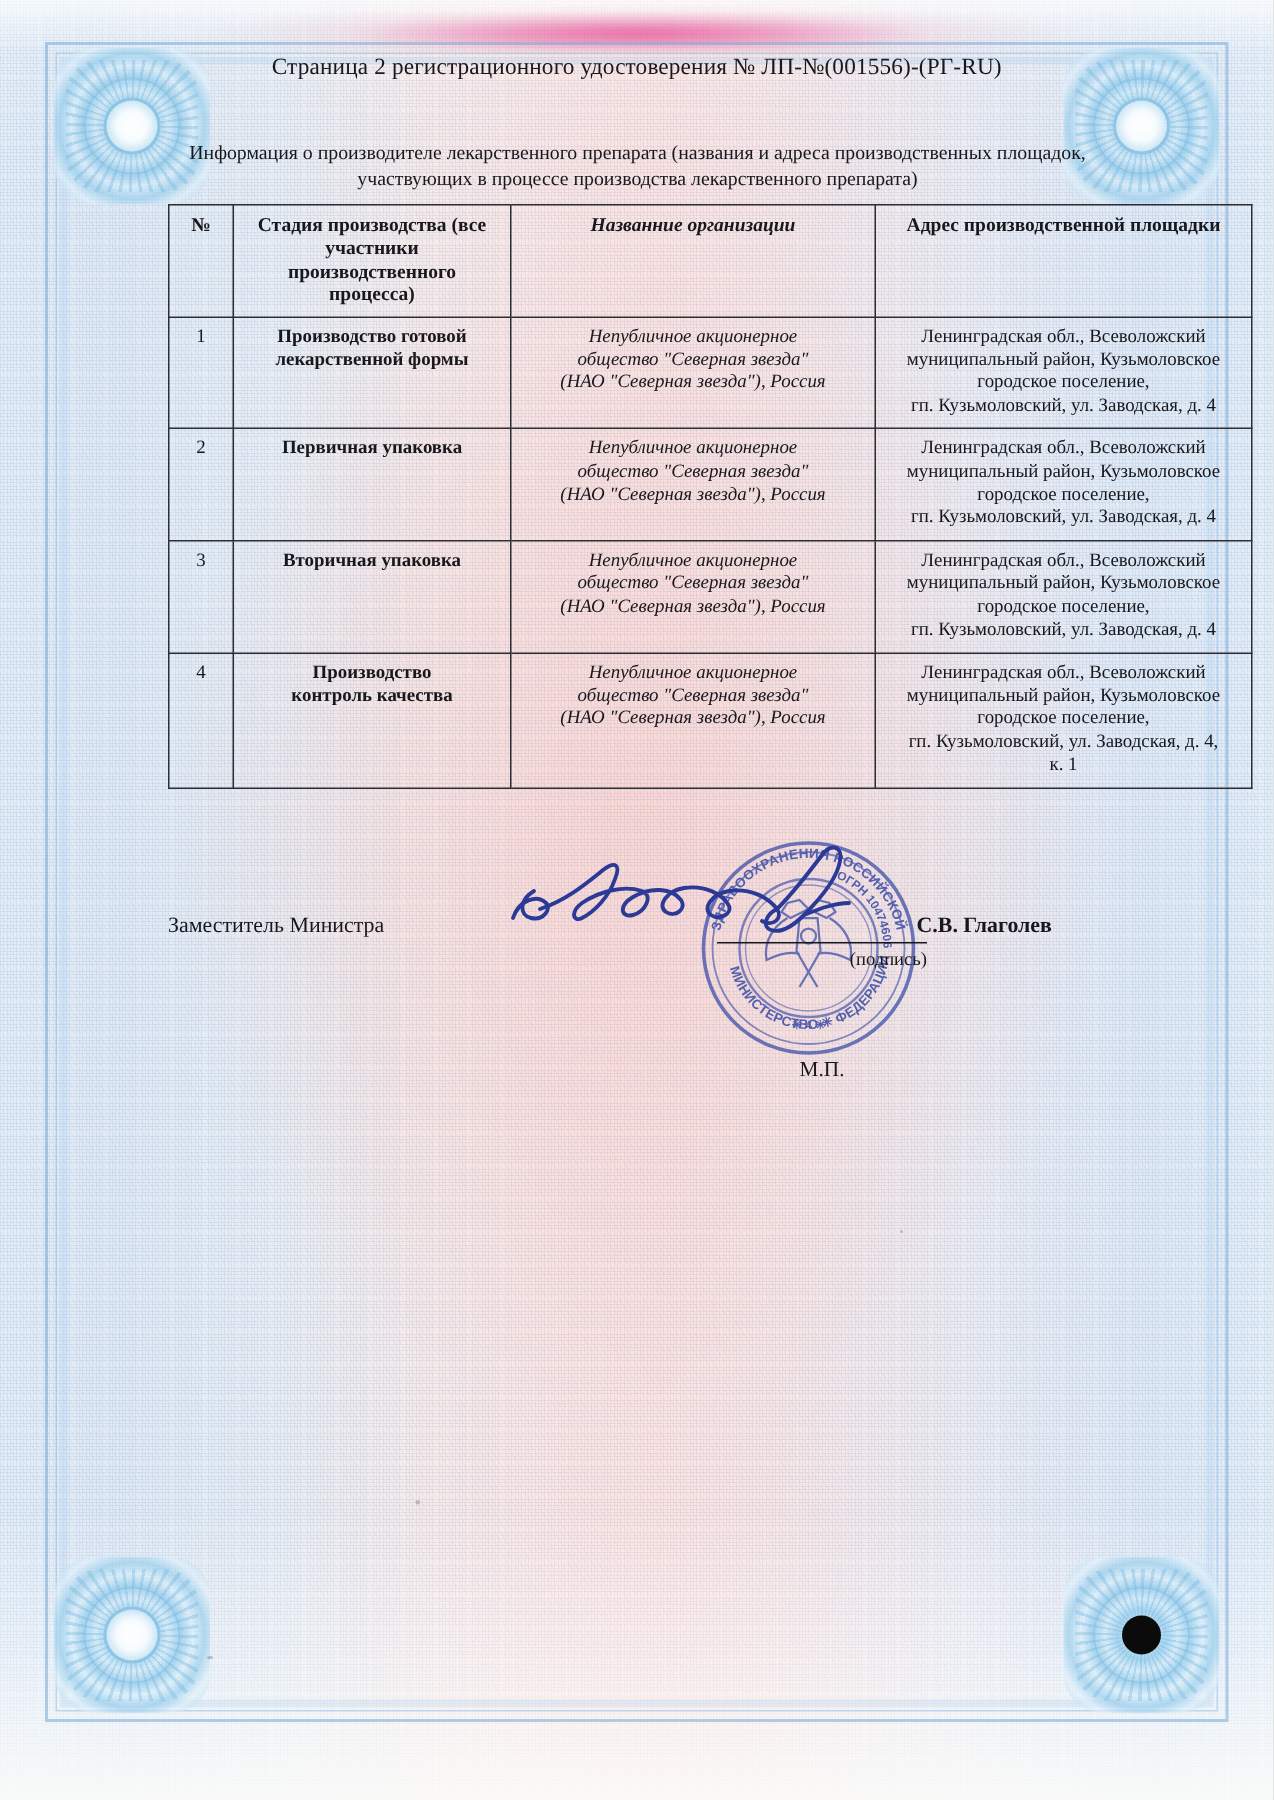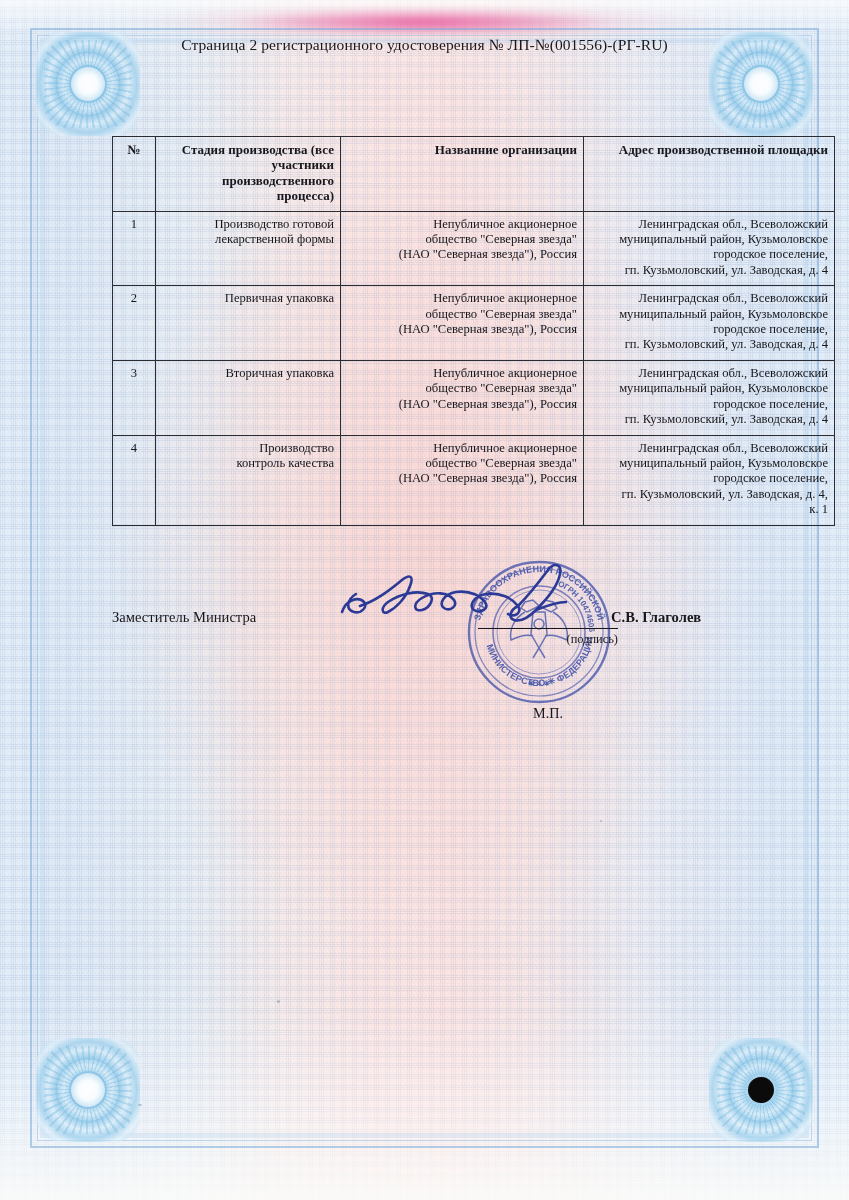--- a/index.html
+++ b/index.html
@@ -220,30 +220,30 @@
     width: 670px;
     border-collapse: collapse;
     table-layout: fixed;
   }
   table.mfg td, table.mfg th {
     border: 1.3px solid #2c2c33;
     vertical-align: top;
     padding: 5px 6px 7px 6px;
     font-size: 12.6px;
     line-height: 15.4px;
-    text-align: right;
+    text-align: center;
     background: transparent;
   }
   table.mfg thead th {
     font-weight: bold;
     font-size: 13px;
   }
   .col-num   { width: 30px; text-align: center !important; }
-  .col-stage { width: 172px; }
-  .col-org   { width: 230px; }
+  .col-stage { width: 172px; font-weight: bold; }
+  .col-org   { width: 230px; font-style: italic; }
   .col-addr  { width: 238px; }
   td.col-num { text-align: center !important; }
   .rowpad-1 { height: 62px; }
   .rowpad-2 { height: 62px; }
   .rowpad-3 { height: 62px; }
   .rowpad-4 { height: 78px; }
   .cell-lines > span { display: block; white-space: pre; }
 
   
   .sig-title {
@@ -365,20 +365,24 @@
   </div>
 
   <div class="speck" style="left:277px;top:1000px;width:3px;height:3px;"></div>
   <div class="speck" style="left:138px;top:1104px;width:4px;height:2px;"></div>
   <div class="speck" style="left:600px;top:820px;width:2px;height:2px;"></div>
 
   <div class="content">
 
     <div class="page-title">Страница 2   регистрационного удостоверения № ЛП-№(001556)-(РГ-RU)</div>
 
+    <div class="subtitle">
+      <div>Информация о производителе лекарственного препарата (названия и адреса производственных площадок,</div>
+      <div>участвующих в процессе производства лекарственного препарата)</div>
+    </div>
 
     <table class="mfg">
       <thead>
         <tr>
           <th class="col-num">№</th>
           <th class="col-stage">Стадия производства (все участники производственного процесса)</th>
           <th class="col-org">Названние организации</th>
           <th class="col-addr">Адрес производственной площадки</th>
         </tr>
       </thead>

